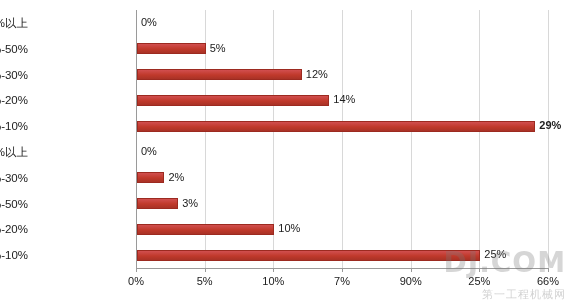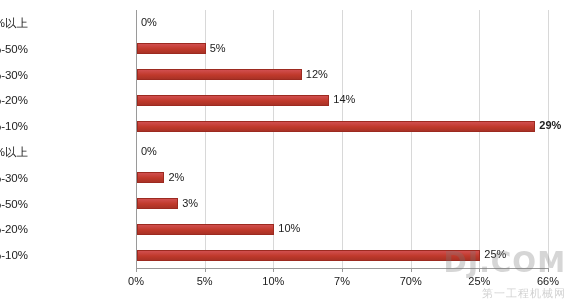--- a/index.html
+++ b/index.html
@@ -107,21 +107,20 @@
     line-height: 40px;
   }
   .wm-sub {
     position: absolute;
     right: 8px;
     bottom: 3px;
     font-size: 11px;
     color: rgba(120,120,120,0.34);
     letter-spacing: 1px;
     line-height: 12px;
-    font-family: Liberation Mono, monospace;
   }
 </style>
 </head>
 <body>
 
 <div id="chart-root">
 
   <div class="axis-line-y"></div>
   <div class="axis-line-x"></div>
 
@@ -136,21 +135,21 @@
   <div id="xticks">
       <div class="tick-mark" style="left: 136px;"></div>
       <div class="x-tick-label" style="left: 136px;">0%</div>
       <div class="tick-mark" style="left: 204.667px;"></div>
       <div class="x-tick-label" style="left: 204.667px;">5%</div>
       <div class="tick-mark" style="left: 273.333px;"></div>
       <div class="x-tick-label" style="left: 273.333px;">10%</div>
       <div class="tick-mark" style="left: 342px;"></div>
       <div class="x-tick-label" style="left: 342px;">7%</div>
       <div class="tick-mark" style="left: 410.667px;"></div>
-      <div class="x-tick-label" style="left: 410.667px;">70%</div>
+      <div class="x-tick-label" style="left: 410.667px;">90%</div>
       <div class="tick-mark" style="left: 479.333px;"></div>
       <div class="x-tick-label" style="left: 479.333px;">25%</div>
       <div class="tick-mark" style="left: 548px;"></div>
       <div class="x-tick-label" style="left: 548px;">66%</div>
     </div>
   <div id="catlabels">
       <div class="cat-label" style="top: 15.9px;">回落50%以上</div>
       <div class="cat-label" style="top: 41.7px;">回落30%-50%</div>
       <div class="cat-label" style="top: 67.5px;">回落20%-30%</div>
       <div class="cat-label" style="top: 93.3px;">回落10%-20%</div>

